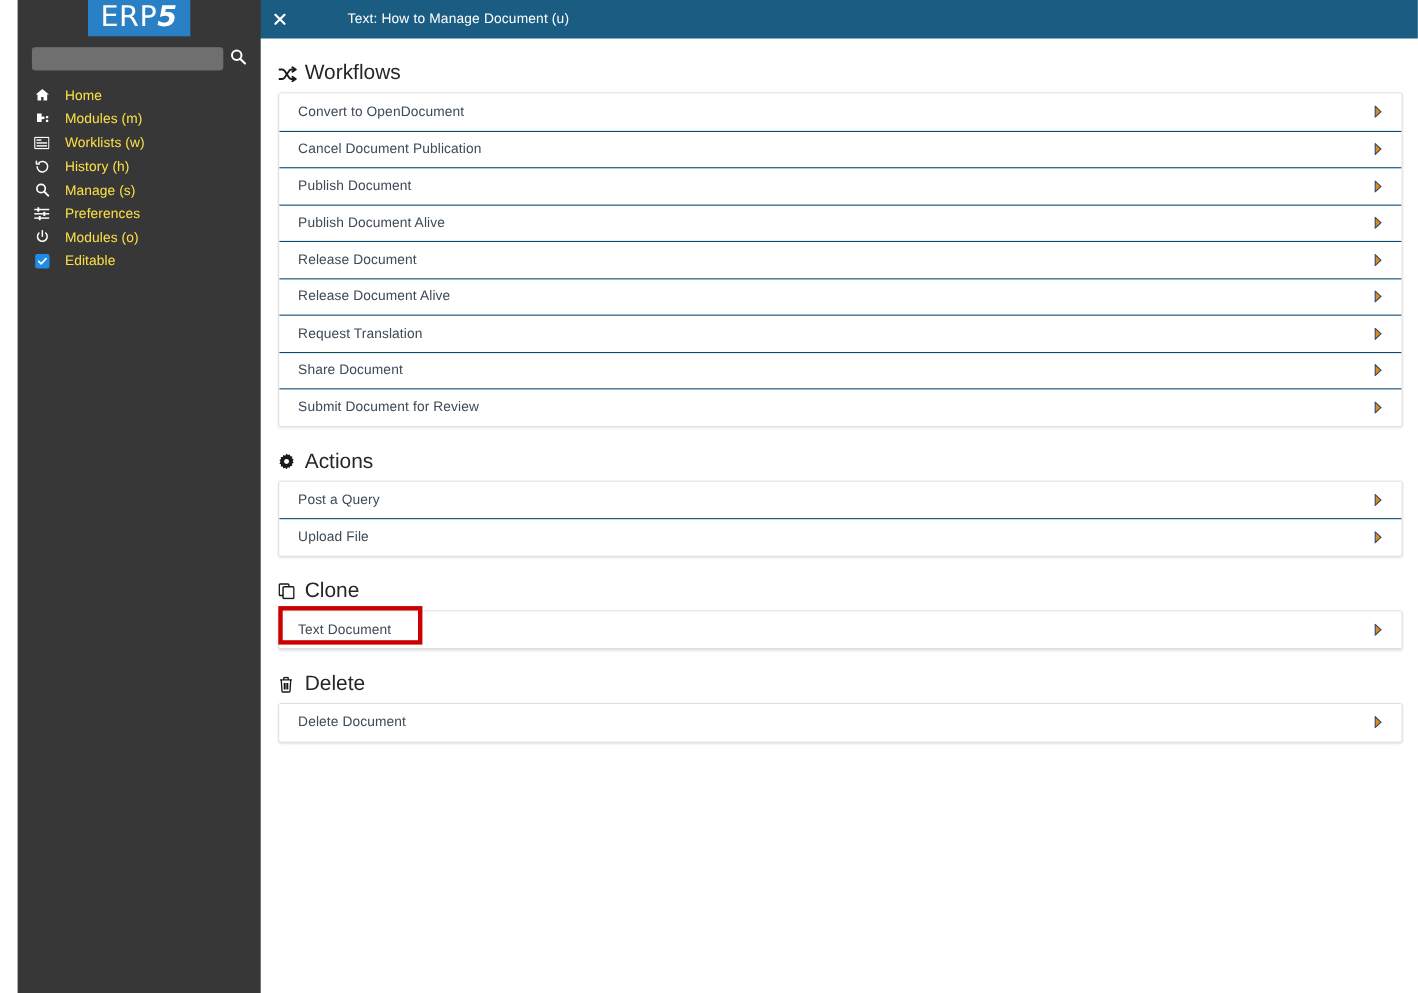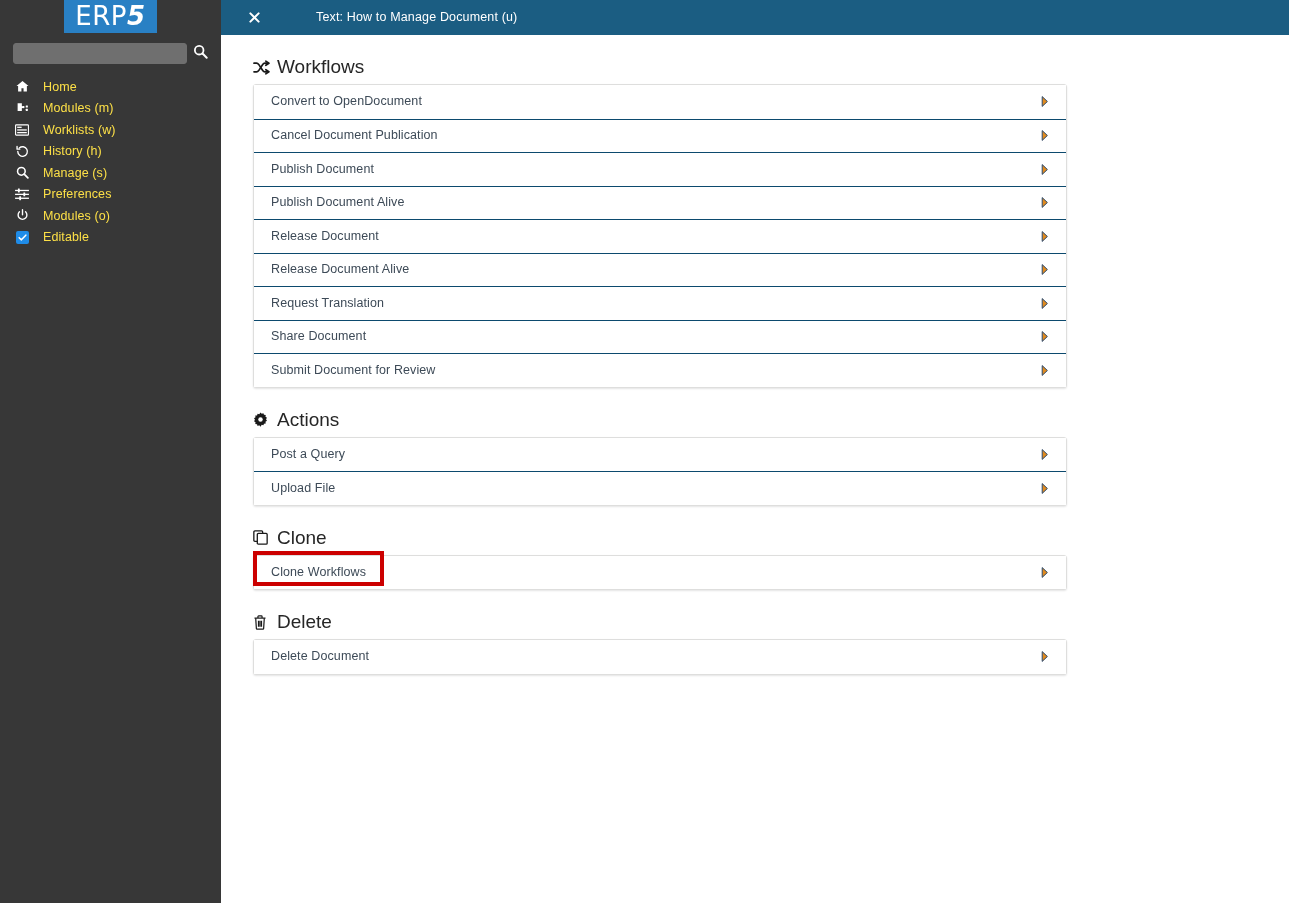--- a/index.html
+++ b/index.html
@@ -15,21 +15,21 @@
   #app {
     position: relative;
     width: 1289px;
     height: 903px;
     background: #ffffff;
   }
 
   
   #sidebar {
     position: absolute;
-    left: 0; top: 0;
+    left: 16px; top: 0;
     width: 221px;
     height: 903px;
     background: #373737;
     z-index: 5;
   }
 
   #logo-wrap {
     height: 34px;
     display: flex;
     align-items: flex-start;
@@ -176,21 +176,21 @@
     font-size: 19px;
     line-height: 22px;
     color: #262626;
     font-weight: 400;
     font-family: "Liberation Sans", sans-serif;
     text-align: right;
   }
 
   .panel {
     margin: 4px 0 16px 32px;
-    width: 814px;
+    width: 1022px;
     background: #ffffff;
     border: 1px solid #dededd;
     border-radius: 3px;
     box-shadow: 0 1px 2px rgba(0,0,0,0.11);
   }
   .panel-row {
     position: relative;
     height: 33.5px;
     display: flex;
     align-items: center;
@@ -499,21 +499,21 @@
             <rect x="0.9" y="0.9" width="9.4" height="11.2" rx="1.1"></rect>
             <rect x="4.6" y="3.6" width="10.5" height="11.5" rx="1.1" fill="#ffffff"></rect>
           </svg>
         </span>
         <span class="section-title">Clone</span>
       </div>
       <div class="panel">
 
         <div class="panel-row highlighted">
           <span class="highlight-box"></span>
-          <span class="row-label">Clone Workflows</span>
+          <span class="row-label">Text Document</span>
           <span class="row-arrow">
             <svg width="8" height="11" viewBox="0 0 8 11">
                 <path d="M1.2 0.6 6.4 5.5 1.2 10.4z" fill="#e08a1e" stroke="#2b4a6e" stroke-width="1"></path>
               </svg>
           </span>
         </div>
 
       </div>
     </div>
 

